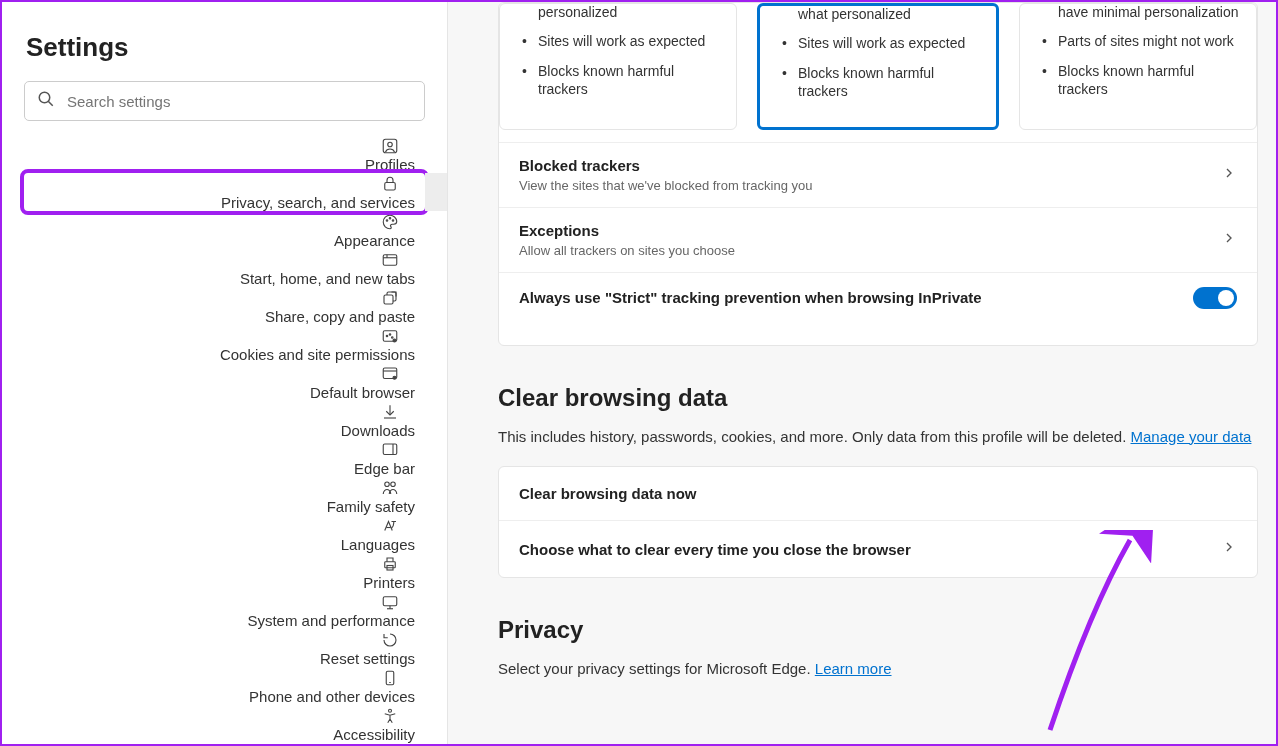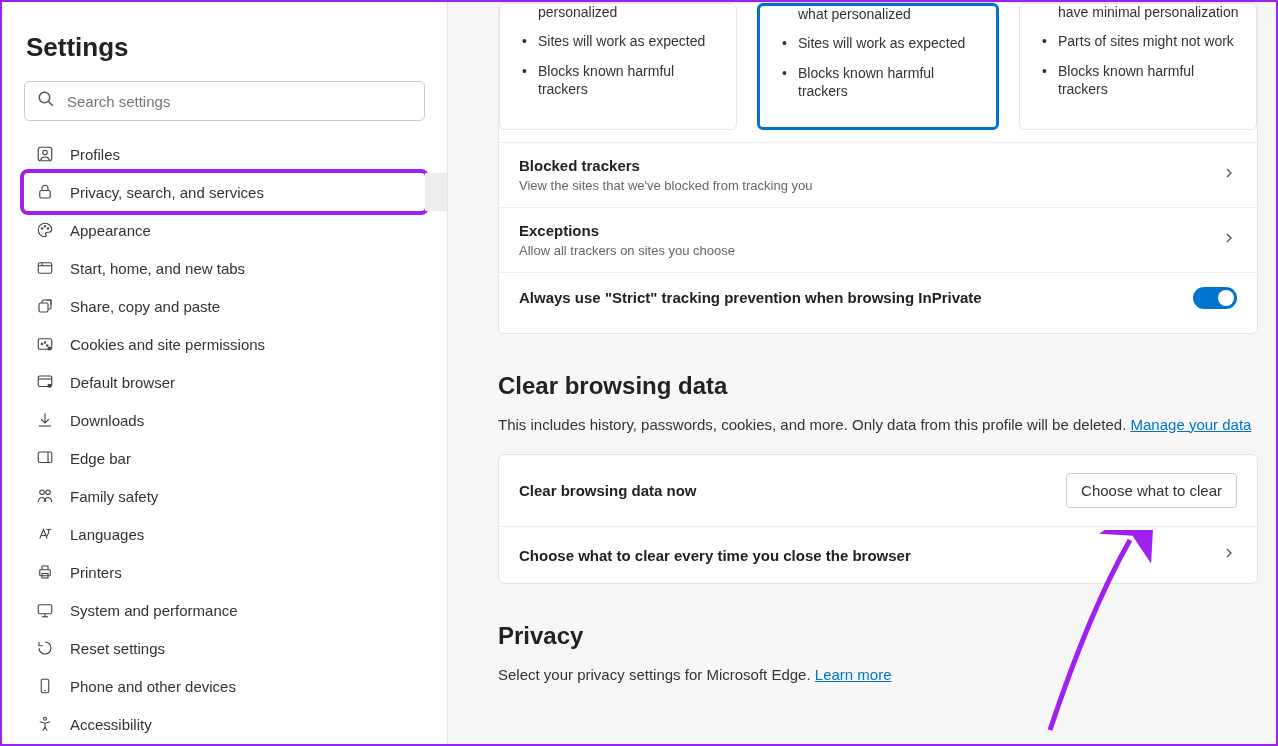--- a/index.html
+++ b/index.html
@@ -5,33 +5,33 @@
 * { margin: 0; padding: 0; box-sizing: border-box; font-family: "Segoe UI", Arial, sans-serif; }
 body { width: 1278px; height: 746px; background: #f7f7f7; border: 2px solid #a020f0; display: flex; overflow: hidden; }
 
 
 .sidebar { width: 446px; background: #fff; border-right: 1px solid #e5e5e5; padding: 18px 0 0 0; overflow-y: auto; }
 .sidebar-title { font-size: 26px; font-weight: 600; padding: 12px 24px 18px 24px; color: #222; }
 .search-box { margin: 0 22px 14px 22px; display: flex; align-items: center; border: 1px solid #ccc; border-radius: 5px; background: #fff; height: 40px; padding: 0 12px; }
 .search-box svg { width: 18px; height: 18px; flex-shrink: 0; color: #555; }
 .search-box input { border: none; outline: none; font-size: 15px; margin-left: 12px; width: 100%; color: #ec4899; background: transparent; }
 .nav { list-style: none; padding: 0 22px; }
-.nav li { display: flex; align-items: center; height: 38px; padding: 0 10px; border-radius: 4px; font-size: 15px; color: #333; cursor: pointer; }
+.nav li { display: flex; align-items: flex-end; height: 38px; padding: 0 10px; border-radius: 4px; font-size: 15px; color: #333; cursor: pointer; flex-direction: column; }
 .nav li .icon { width: 22px; height: 22px; margin-right: 14px; display: flex; align-items: center; justify-content: center; color: #444; }
 .nav li .icon svg { width: 18px; height: 18px; }
 .nav li.active { background: #ededed; }
 .nav li.highlighted { outline: 4px solid #a020f0; border-radius: 4px; position: relative; z-index: 2; background: #fff; }
 .nav li.highlighted::after { content:""; position:absolute; right:-70px; top:0; bottom:0; width:70px; background:#ededed; }
 
 
 .main { flex: 1; overflow-y: auto; padding: 0 18px 20px 50px; }
 .card { background: #fff; border: 1px solid #e5e5e5; border-radius: 6px; }
 
 
-.tp-card { padding: 0 0 10px 0; }
+.tp-card { padding: 0 0 22px 0; }
 .tp-options { display: flex; gap: 20px; padding: 0 0 12px 0; }
 .tp-option { flex: 1; border: 1px solid #e5e5e5; border-radius: 6px; padding: 0 16px 20px 16px; font-size: 14px; color: #333; background: #fff; }
 .tp-option.selected { border: 3px solid #0072cf; }
 .tp-option ul { list-style: none; }
 .tp-option li { position: relative; padding: 6px 0 6px 22px; line-height: 1.3; }
 .tp-option li::before { content: "•"; position: absolute; left: 6px; top: 6px; }
 .tp-option .top-text { padding: 0 0 6px 22px; }
 
 .row { display: flex; align-items: center; justify-content: space-between; padding: 14px 20px; border-top: 1px solid #eee; }
 .row:first-child { border-top: none; }
@@ -285,21 +285,20 @@
   </div>
 
   <h2 class="section-title">Clear browsing data</h2>
   <p class="section-desc">
     <span>This includes history, passwords, cookies, and more. Only data from this profile will be deleted. </span><a class="link">Manage your data</a>
   </p>
 
   <div class="card cbd-card">
     <div class="row">
       <div class="label">Clear browsing data now</div>
-      <button class="btn">Choose what to clear</button>
     </div>
     <div class="row">
       <div class="label">Choose what to clear every time you close the browser</div>
       <span class="chev"><svg viewBox="0 0 24 24" fill="none" stroke="currentColor" stroke-width="2">
             <path d="M9 6l6 6-6 6"></path>
           </svg></span>
     </div>
   </div>
 
   <h2 class="section-title">Privacy</h2>

